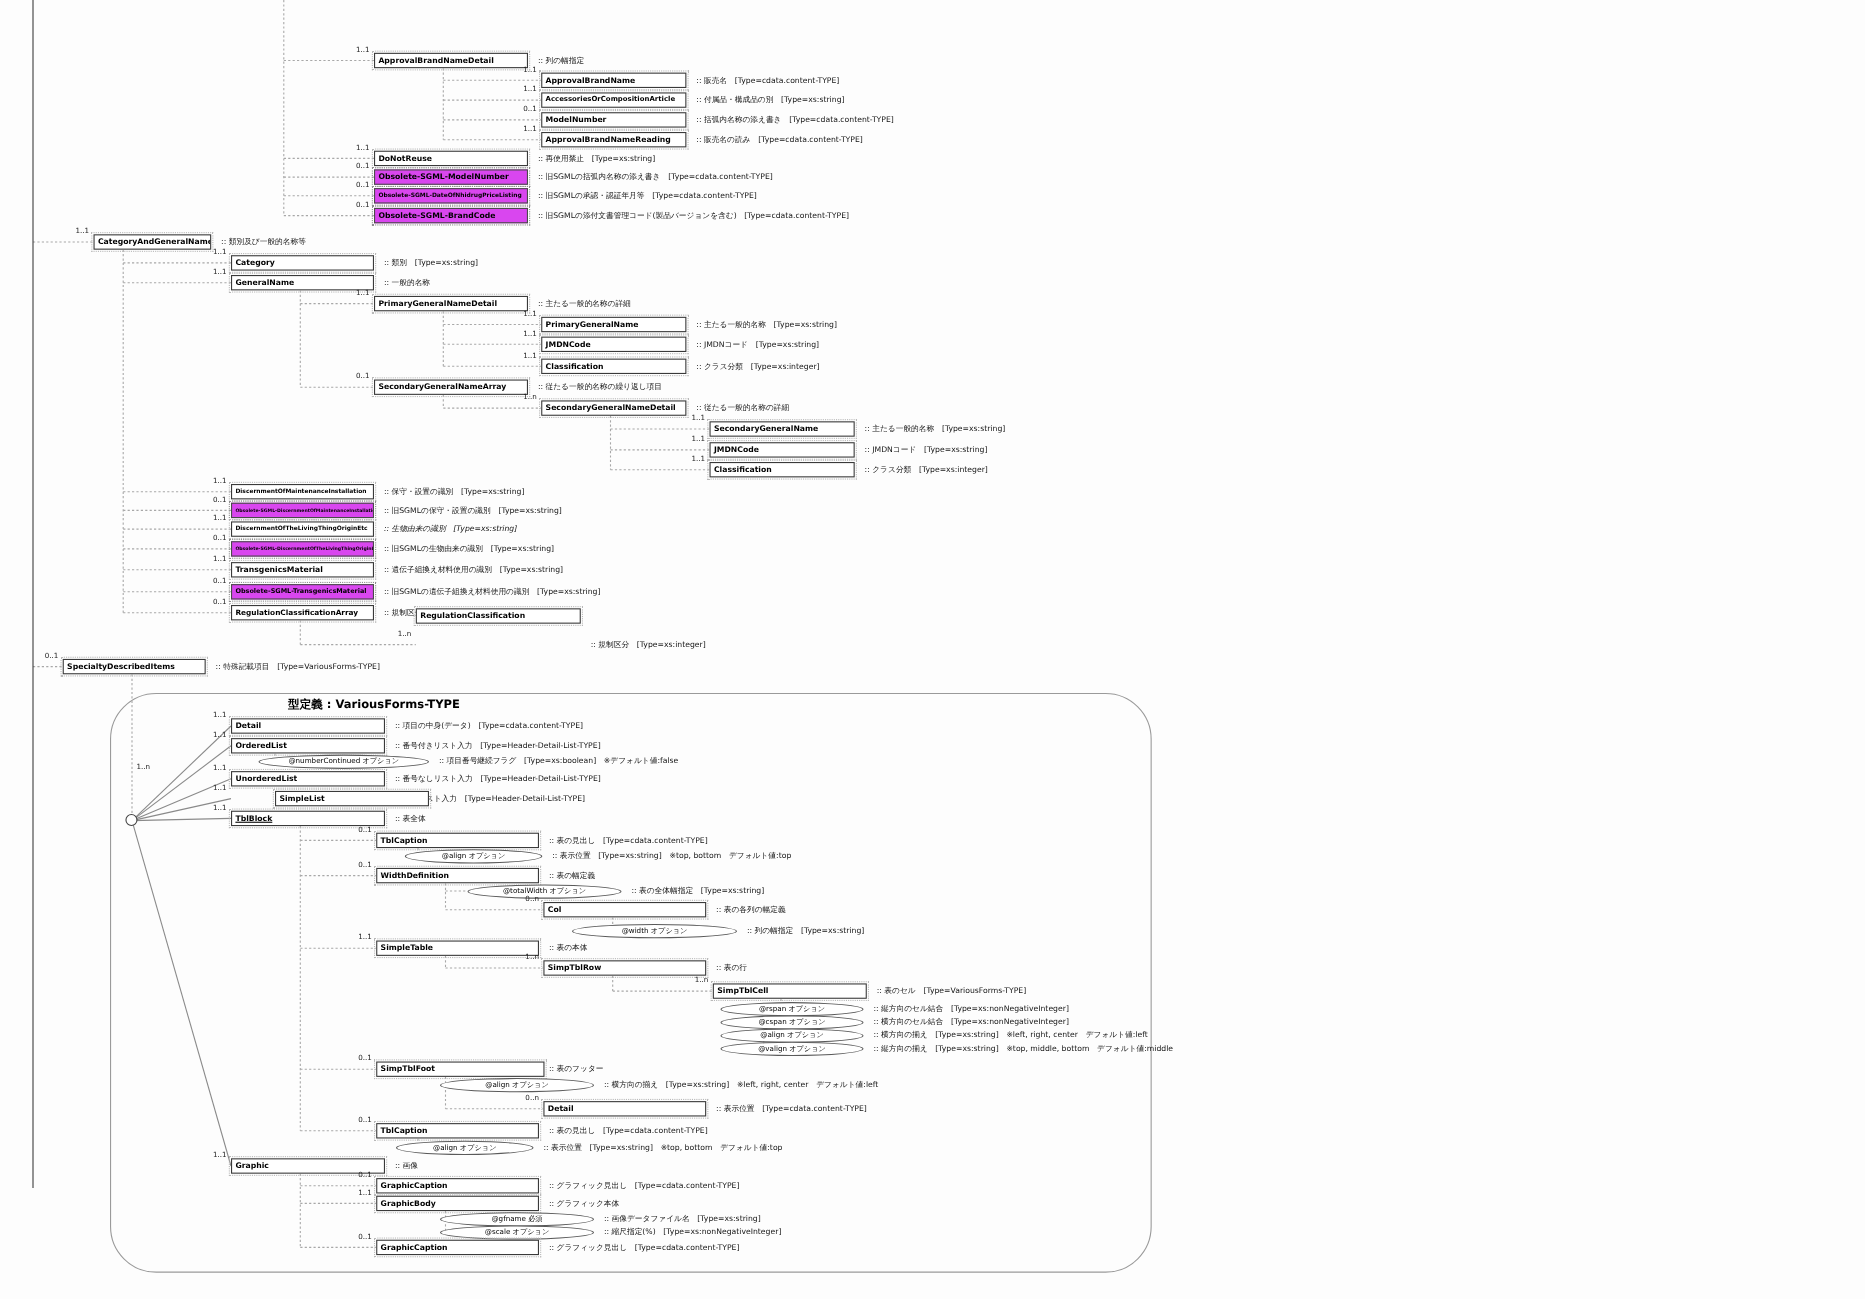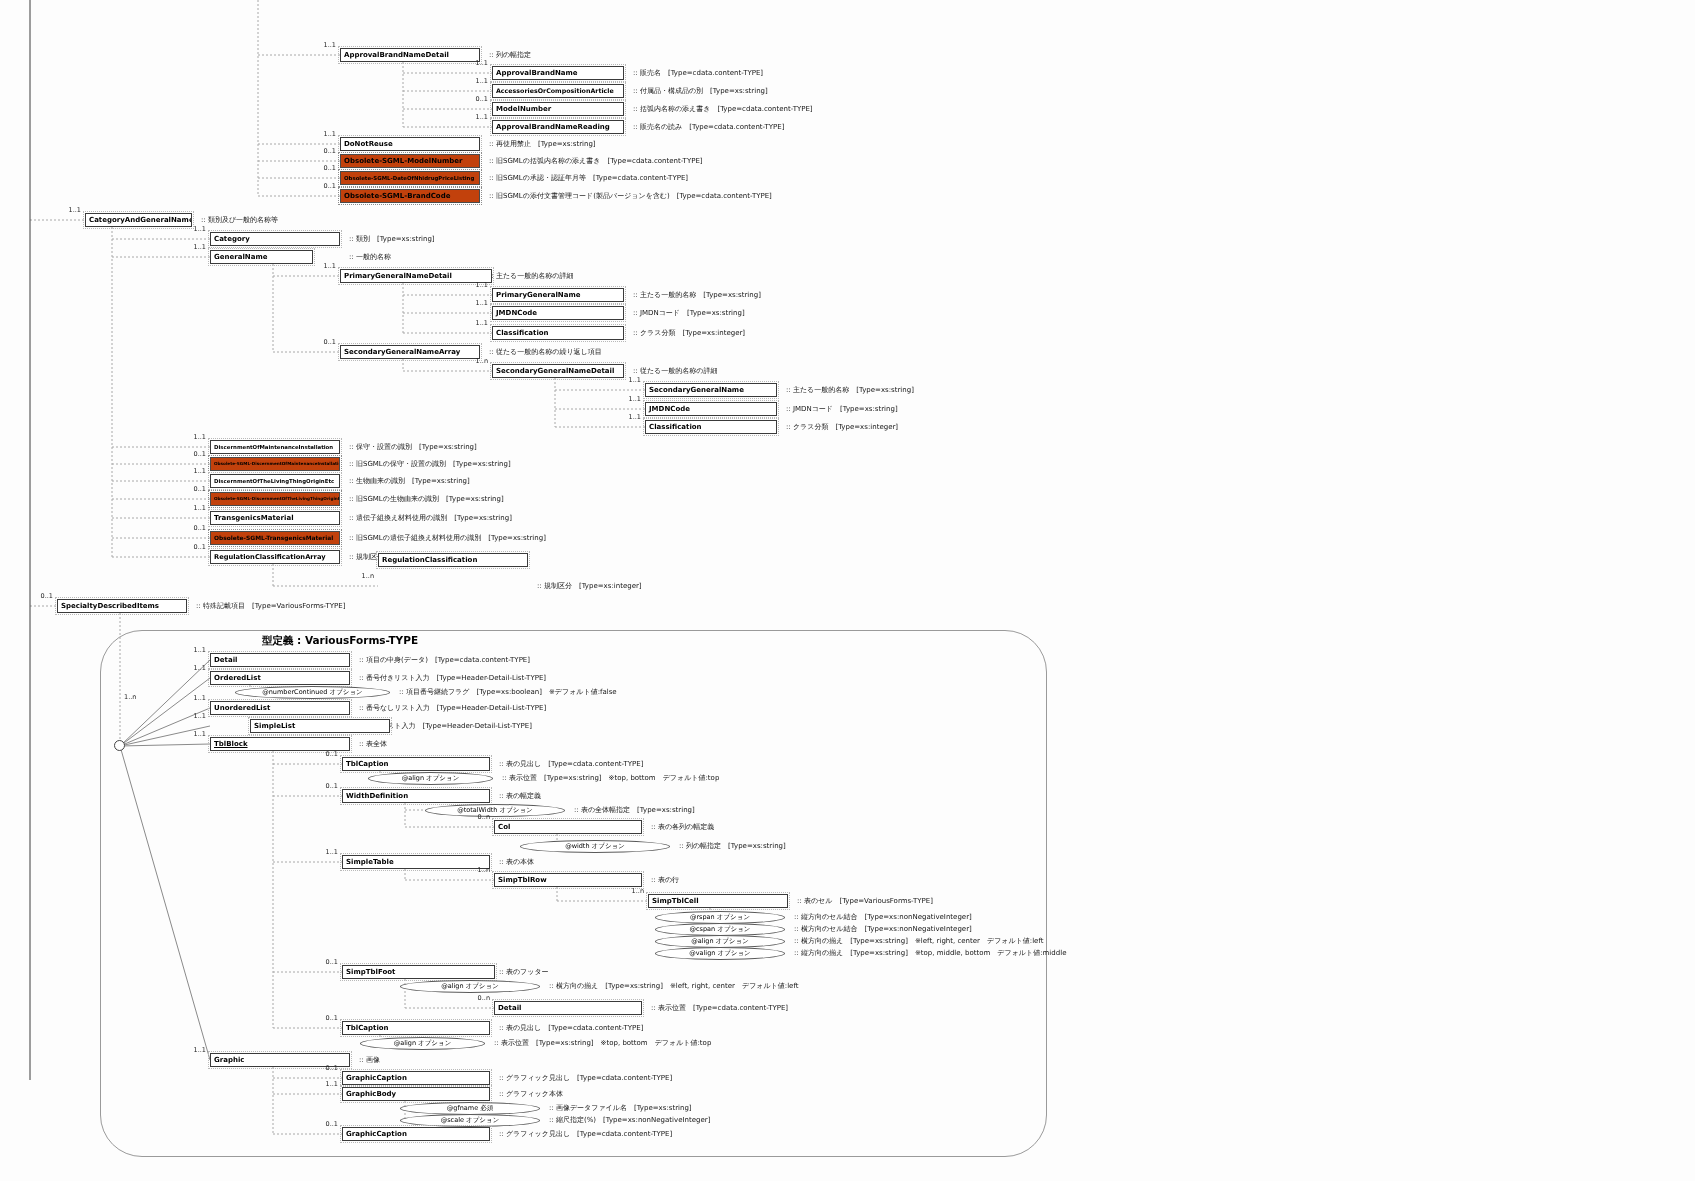--- a/index.html
+++ b/index.html
@@ -3,21 +3,21 @@
 <meta charset="utf-8">
 <style>
   html,body{margin:0;padding:0;background:#fff;}
   #canvas{position:relative;width:1695px;height:1181px;background:#fdfdfd;overflow:hidden;
           font-family:"DejaVu Sans",sans-serif;}
   #edges{position:absolute;left:0;top:0;z-index:1;}
   .node-box{position:absolute;height:14px;background:#fff;border:1px solid #3a3a3a;
             outline:1px dotted #b9b9b9;outline-offset:1px;box-sizing:border-box;
             font-weight:bold;color:#000;line-height:12px;padding-left:3px;
             white-space:nowrap;overflow:hidden;z-index:3;}
-  .node-box.obs{background:#c2410c;border-color:#4a4a4a;outline-color:#8d8d8d;}
+  .node-box.obs{background:#d946ef;border-color:#4a4a4a;outline-color:#8d8d8d;}
   .node-ell{position:absolute;height:13px;background:#fff;border:1px solid #5a5a5a;
             border-radius:50%;box-sizing:border-box;font-size:6.5px;line-height:11px;
             text-align:center;white-space:nowrap;overflow:hidden;color:#000;z-index:3;}
   .desc{position:absolute;font-size:7px;color:#141414;white-space:nowrap;line-height:10px;z-index:2;}
   .card{position:absolute;font-size:6.5px;color:#222;width:26px;text-align:right;
         line-height:8px;z-index:4;}
   .typebox{position:absolute;border:1px solid #9a9a9a;border-radius:42px;background:transparent;z-index:0;}
   .typetitle{position:absolute;font-size:10.5px;font-weight:bold;color:#000;
              width:220px;text-align:center;z-index:2;}
   .hub{position:absolute;width:11px;height:11px;border:1px solid #444;border-radius:50%;
@@ -134,24 +134,24 @@
       <div class="card" style="left: 310px; top: 182px;">0..1</div>
       <div class="node-box obs" style="left: 340px; top: 189px; width: 140px; font-size: 7px;">Obsolete-SGML-BrandCode</div>
       <div class="desc" style="left: 489px; top: 191px;">:: 旧SGMLの添付文書管理コード(製品バージョンを含む)　[Type=cdata.content-TYPE]</div>
       <div class="card" style="left: 55px; top: 206px;">1..1</div>
       <div class="node-box" style="left: 85px; top: 213px; width: 107px; font-size: 7px;">CategoryAndGeneralName</div>
       <div class="desc" style="left: 201px; top: 215px;">:: 類別及び一般的名称等</div>
       <div class="card" style="left: 180px; top: 225px;">1..1</div>
       <div class="node-box" style="left: 210px; top: 232px; width: 130px; font-size: 7px;">Category</div>
       <div class="desc" style="left: 349px; top: 234px;">:: 類別　[Type=xs:string]</div>
       <div class="card" style="left: 180px; top: 243px;">1..1</div>
-      <div class="node-box" style="left: 210px; top: 250px; width: 103px; font-size: 7px;">GeneralName</div>
+      <div class="node-box" style="left: 210px; top: 250px; width: 130px; font-size: 7px;">GeneralName</div>
       <div class="desc" style="left: 349px; top: 252px;">:: 一般的名称</div>
       <div class="card" style="left: 310px; top: 262px;">1..1</div>
-      <div class="node-box" style="left: 340px; top: 269px; width: 152px; font-size: 7px;">PrimaryGeneralNameDetail</div>
+      <div class="node-box" style="left: 340px; top: 269px; width: 140px; font-size: 7px;">PrimaryGeneralNameDetail</div>
       <div class="desc" style="left: 489px; top: 271px;">:: 主たる一般的名称の詳細</div>
       <div class="card" style="left: 462px; top: 281px;">1..1</div>
       <div class="node-box" style="left: 492px; top: 288px; width: 132px; font-size: 7px;">PrimaryGeneralName</div>
       <div class="desc" style="left: 633px; top: 290px;">:: 主たる一般的名称　[Type=xs:string]</div>
       <div class="card" style="left: 462px; top: 299px;">1..1</div>
       <div class="node-box" style="left: 492px; top: 306px; width: 132px; font-size: 7px;">JMDNCode</div>
       <div class="desc" style="left: 633px; top: 308px;">:: JMDNコード　[Type=xs:string]</div>
       <div class="card" style="left: 462px; top: 319px;">1..1</div>
       <div class="node-box" style="left: 492px; top: 326px; width: 132px; font-size: 7px;">Classification</div>
       <div class="desc" style="left: 633px; top: 328px;">:: クラス分類　[Type=xs:integer]</div>
@@ -171,21 +171,21 @@
       <div class="node-box" style="left: 645px; top: 420px; width: 132px; font-size: 7px;">Classification</div>
       <div class="desc" style="left: 786px; top: 422px;">:: クラス分類　[Type=xs:integer]</div>
       <div class="card" style="left: 180px; top: 433px;">1..1</div>
       <div class="node-box" style="left: 210px; top: 440px; width: 130px; font-size: 5.4px;">DiscernmentOfMaintenanceInstallation</div>
       <div class="desc" style="left: 349px; top: 442px;">:: 保守・設置の識別　[Type=xs:string]</div>
       <div class="card" style="left: 180px; top: 450px;">0..1</div>
       <div class="node-box obs" style="left: 210px; top: 457px; width: 130px; font-size: 4.2px;">Obsolete-SGML-DiscernmentOfMaintenanceInstallation</div>
       <div class="desc" style="left: 349px; top: 459px;">:: 旧SGMLの保守・設置の識別　[Type=xs:string]</div>
       <div class="card" style="left: 180px; top: 467px;">1..1</div>
       <div class="node-box" style="left: 210px; top: 474px; width: 130px; font-size: 5.4px;">DiscernmentOfTheLivingThingOriginEtc</div>
-      <div class="desc" style="left: 349px; top: 476px;">:: 生物由来の識別　[Type=xs:string]</div>
+      <div class="desc" style="left: 349px; top: 476px; font-style: italic;">:: 生物由来の識別　[Type=xs:string]</div>
       <div class="card" style="left: 180px; top: 485px;">0..1</div>
       <div class="node-box obs" style="left: 210px; top: 492px; width: 130px; font-size: 4.2px;">Obsolete-SGML-DiscernmentOfTheLivingThingOriginEtc</div>
       <div class="desc" style="left: 349px; top: 494px;">:: 旧SGMLの生物由来の識別　[Type=xs:string]</div>
       <div class="card" style="left: 180px; top: 504px;">1..1</div>
       <div class="node-box" style="left: 210px; top: 511px; width: 130px; font-size: 7px;">TransgenicsMaterial</div>
       <div class="desc" style="left: 349px; top: 513px;">:: 遺伝子組換え材料使用の識別　[Type=xs:string]</div>
       <div class="card" style="left: 180px; top: 524px;">0..1</div>
       <div class="node-box obs" style="left: 210px; top: 531px; width: 130px; font-size: 5.9px;">Obsolete-SGML-TransgenicsMaterial</div>
       <div class="desc" style="left: 349px; top: 533px;">:: 旧SGMLの遺伝子組換え材料使用の識別　[Type=xs:string]</div>
       <div class="card" style="left: 180px; top: 543px;">0..1</div>

